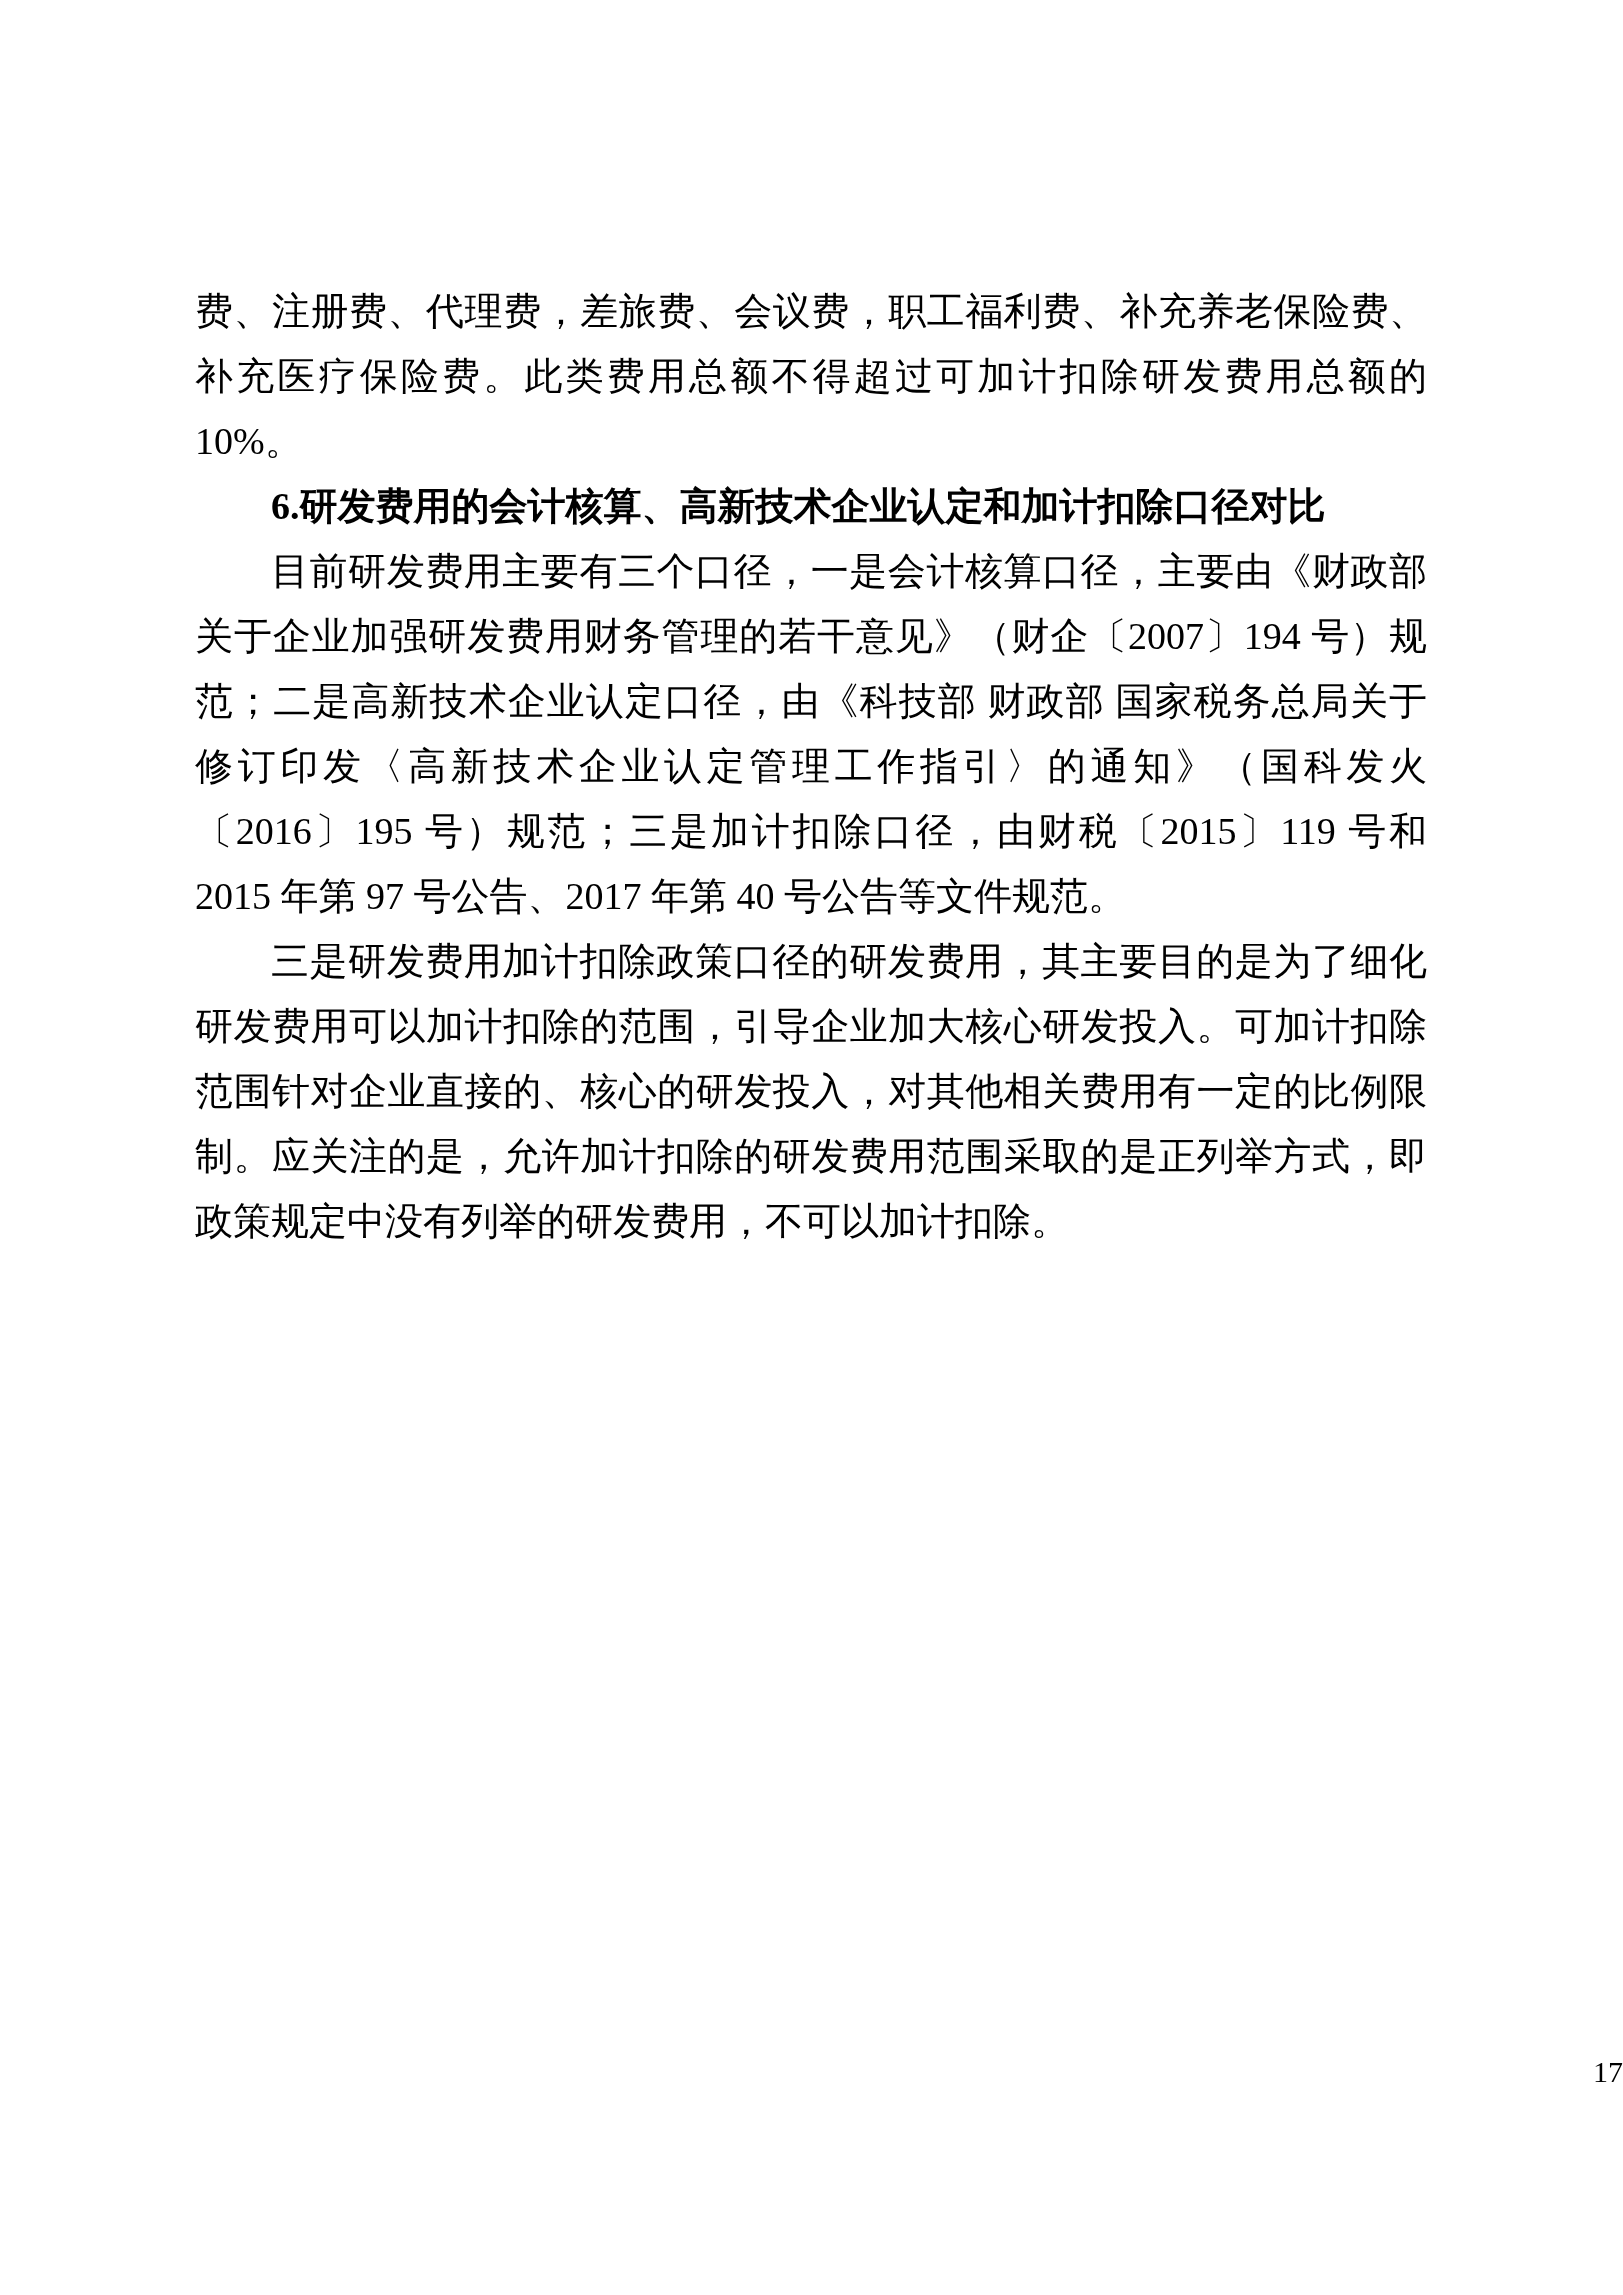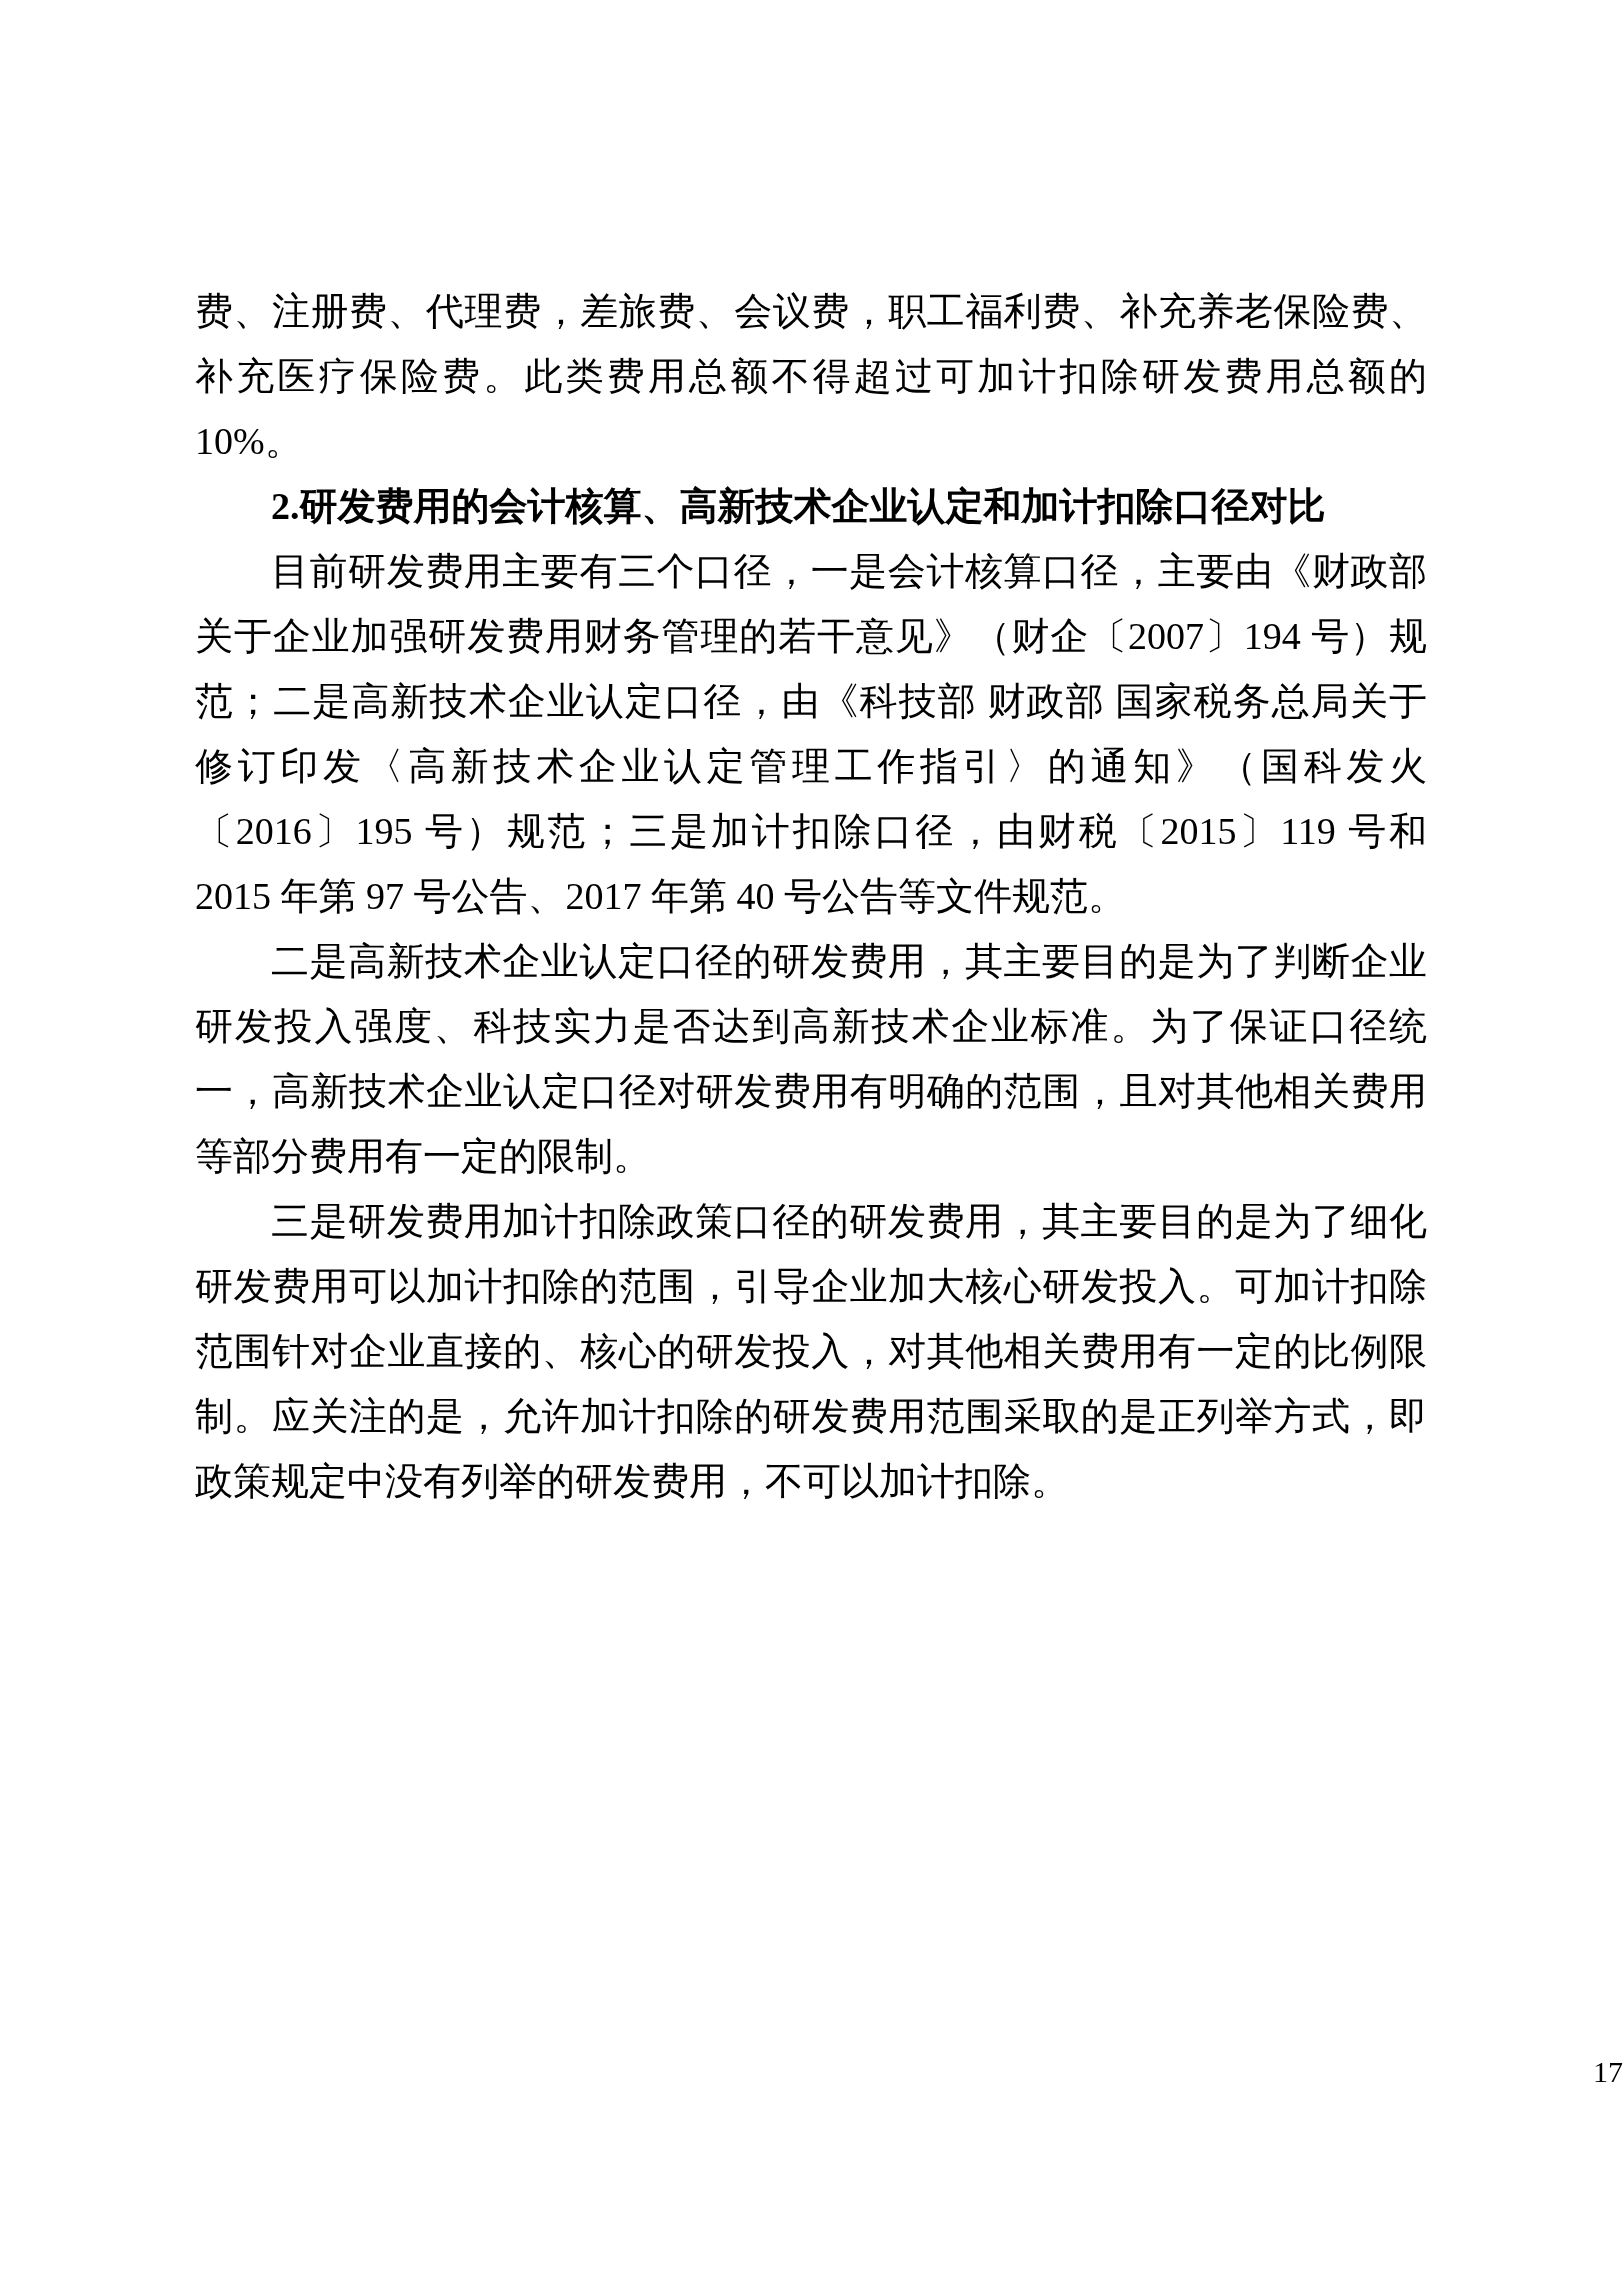--- a/index.html
+++ b/index.html
@@ -58,20 +58,19 @@
     line-height: 39px;
     font-family: Liberation Serif, serif;
   }
 </style>
 </head>
 <body>
 
 <div class="page">
   <div class="text-block">
     <p class="no-indent">费、注册费、代理费，差旅费、会议费，职工福利费、补充养老保险费、补充医疗保险费。此类费用总额不得超过可加计扣除研发费用总额的 10%。</p>
-    <p class="heading">2.研发费用的会计核算、高新技术企业认定和加计扣除口径对比</p>
+    <p class="heading">6.研发费用的会计核算、高新技术企业认定和加计扣除口径对比</p>
     <p>目前研发费用主要有三个口径，一是会计核算口径，主要由《财政部关于企业加强研发费用财务管理的若干意见》（财企〔2007〕194 号）规范；二是高新技术企业认定口径，由《科技部 财政部 国家税务总局关于修订印发〈高新技术企业认定管理工作指引〉的通知》（国科发火〔2016〕195 号）规范；三是加计扣除口径，由财税〔2015〕119 号和 2015 年第 97 号公告、2017 年第 40 号公告等文件规范。</p>
-    <p>二是高新技术企业认定口径的研发费用，其主要目的是为了判断企业研发投入强度、科技实力是否达到高新技术企业标准。为了保证口径统一，高新技术企业认定口径对研发费用有明确的范围，且对其他相关费用等部分费用有一定的限制。</p>
     <p>三是研发费用加计扣除政策口径的研发费用，其主要目的是为了细化研发费用可以加计扣除的范围，引导企业加大核心研发投入。可加计扣除范围针对企业直接的、核心的研发投入，对其他相关费用有一定的比例限制。应关注的是，允许加计扣除的研发费用范围采取的是正列举方式，即政策规定中没有列举的研发费用，不可以加计扣除。</p>
   </div>
   <div class="page-number">17</div>
 </div>
 
 
 </body></html>

